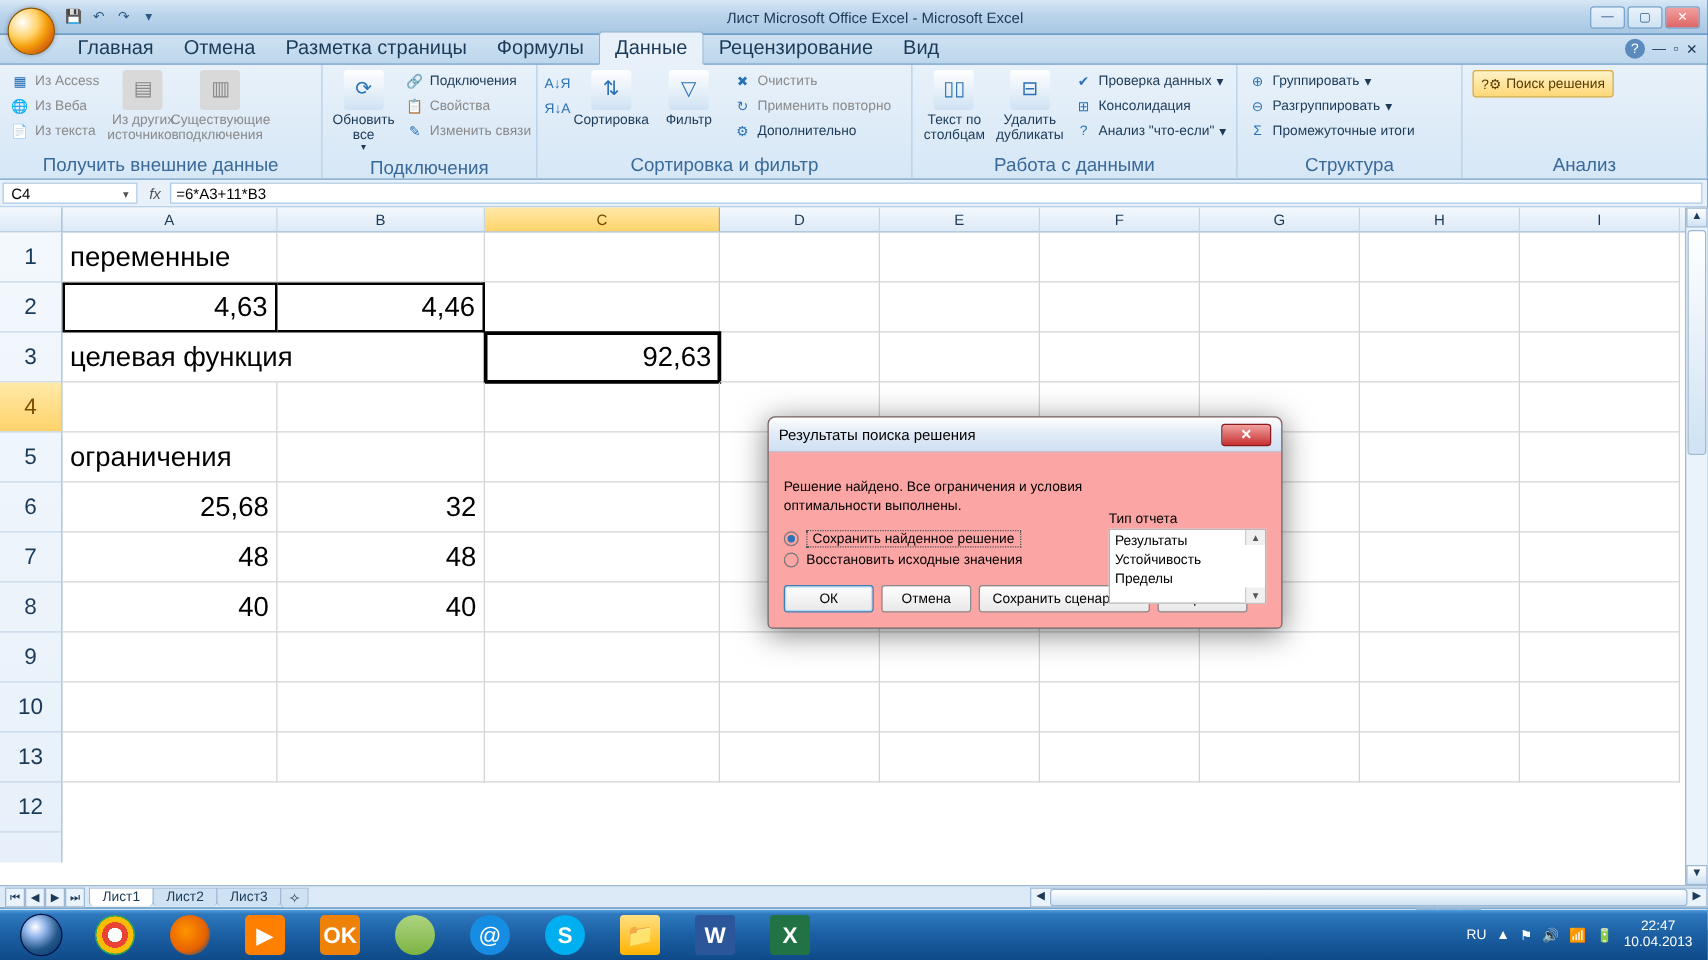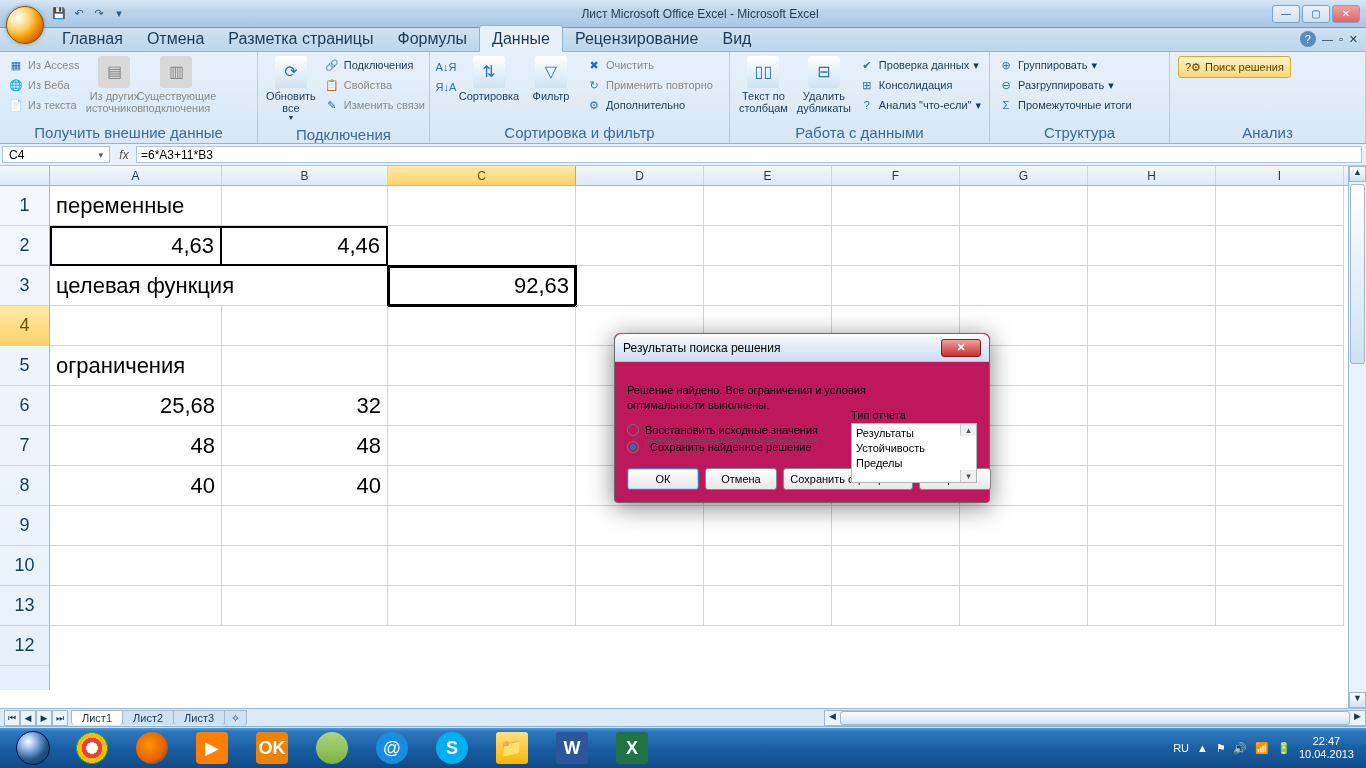--- a/index.html
+++ b/index.html
@@ -83,21 +83,21 @@
 
 .taskbar { position:absolute; left:0; right:0; bottom:0; height:40px; background:linear-gradient(#4f9fe0 0%, #2f78bd 8%, #1b5fa3 50%, #0f4a88 100%); display:flex; align-items:center; padding:0 6px; gap:4px;}
 .startbtn{ width:54px; height:38px; border-radius:3px; display:flex;align-items:center;justify-content:center; }
 .startbtn .orb{ width:34px;height:34px;border-radius:50%; background:radial-gradient(circle at 35% 30%, #fff 0%, #9be 25%, #258 60%, #036 100%); border:1px solid #014; position:relative;}
 .tb-item{ width:56px; height:38px; border-radius:3px; display:flex;align-items:center;justify-content:center; }
 .tb-ic{ width:32px;height:32px; border-radius:4px; display:flex;align-items:center;justify-content:center; font-size:18px; color:#fff;}
 .tray{ margin-left:auto; display:flex; align-items:center; gap:8px; color:#fff; font-size:11px; padding-right:6px;}
 .tray .clock{ text-align:center; line-height:1.2;}
 
 
-.dialog { position:absolute; left:614px; top:333px; width:376px; background:#be185d; border:1px solid #6a6a6a; box-shadow:0 4px 24px rgba(0,0,0,.5); border-radius:6px 6px 4px 4px; font-size:11px; color:#000;}
+.dialog { position:absolute; left:614px; top:333px; width:412px; background:#fca5a5; border:1px solid #6a6a6a; box-shadow:0 4px 24px rgba(0,0,0,.5); border-radius:6px 6px 4px 4px; font-size:11px; color:#000;}
 .dlg-title{ height:28px; background:linear-gradient(#fefefe,#e3ecf7 45%,#cfe0f2); border-bottom:1px solid #b0c4de; border-radius:6px 6px 0 0; display:flex; align-items:center; padding:0 8px; font-size:12px; color:#000;}
 .dlg-close{ margin-left:auto; width:40px; height:18px; background:linear-gradient(#f0a0a0,#c93030); border:1px solid #8b1a1a; border-radius:3px; color:#fff; display:flex;align-items:center;justify-content:center; font-size:11px; font-weight:bold;}
 .dlg-body{ padding:10px 12px 12px;margin-top:11px; }
 .dlg-msg{ width:255px; line-height:1.4; margin-bottom:10px;}
 .radio-row{ display:flex; align-items:center; gap:6px; margin:4px 0;}
 .radio-row.sel label{ border:1px dotted #555; padding:0 4px;}
 .radio{ width:12px;height:12px;border-radius:50%; border:1px solid #777; display:inline-flex;align-items:center;justify-content:center;}
 .radio.checked::after{content:""; width:6px;height:6px;border-radius:50%; background:#2a72b5;}
 .report-group{ position:absolute; right:12px; top:36px; width:126px;}
 .report-group .gl{ font-size:11px; margin-bottom:2px;}
@@ -529,27 +529,27 @@
   </div>
 </div>
 
 <div class="dialog">
   <div class="dlg-title">
     <span>Результаты поиска решения</span>
     <div class="dlg-close">✕</div>
   </div>
   <div class="dlg-body" style="position:relative;">
     <div class="dlg-msg">Решение найдено. Все ограничения и условия оптимальности выполнены.</div>
+    <div class="radio-row sel">
+      <span class="radio checked"></span>
+      <label>Сохранить найденное решение</label>
+    </div>
     <div class="radio-row">
       <span class="radio"></span>
       <label>Восстановить исходные значения</label>
-    </div>
-    <div class="radio-row sel">
-      <span class="radio checked"></span>
-      <label>Сохранить найденное решение</label>
     </div>
     <div class="report-group">
       <div class="gl">Тип отчета</div>
       <div class="report-list">
         <div class="lsarr" style="top:0;">▴</div>
         <div>Результаты</div>
         <div>Устойчивость</div>
         <div>Пределы</div>
         <div class="lsarr" style="bottom:0;">▾</div>
       </div>

